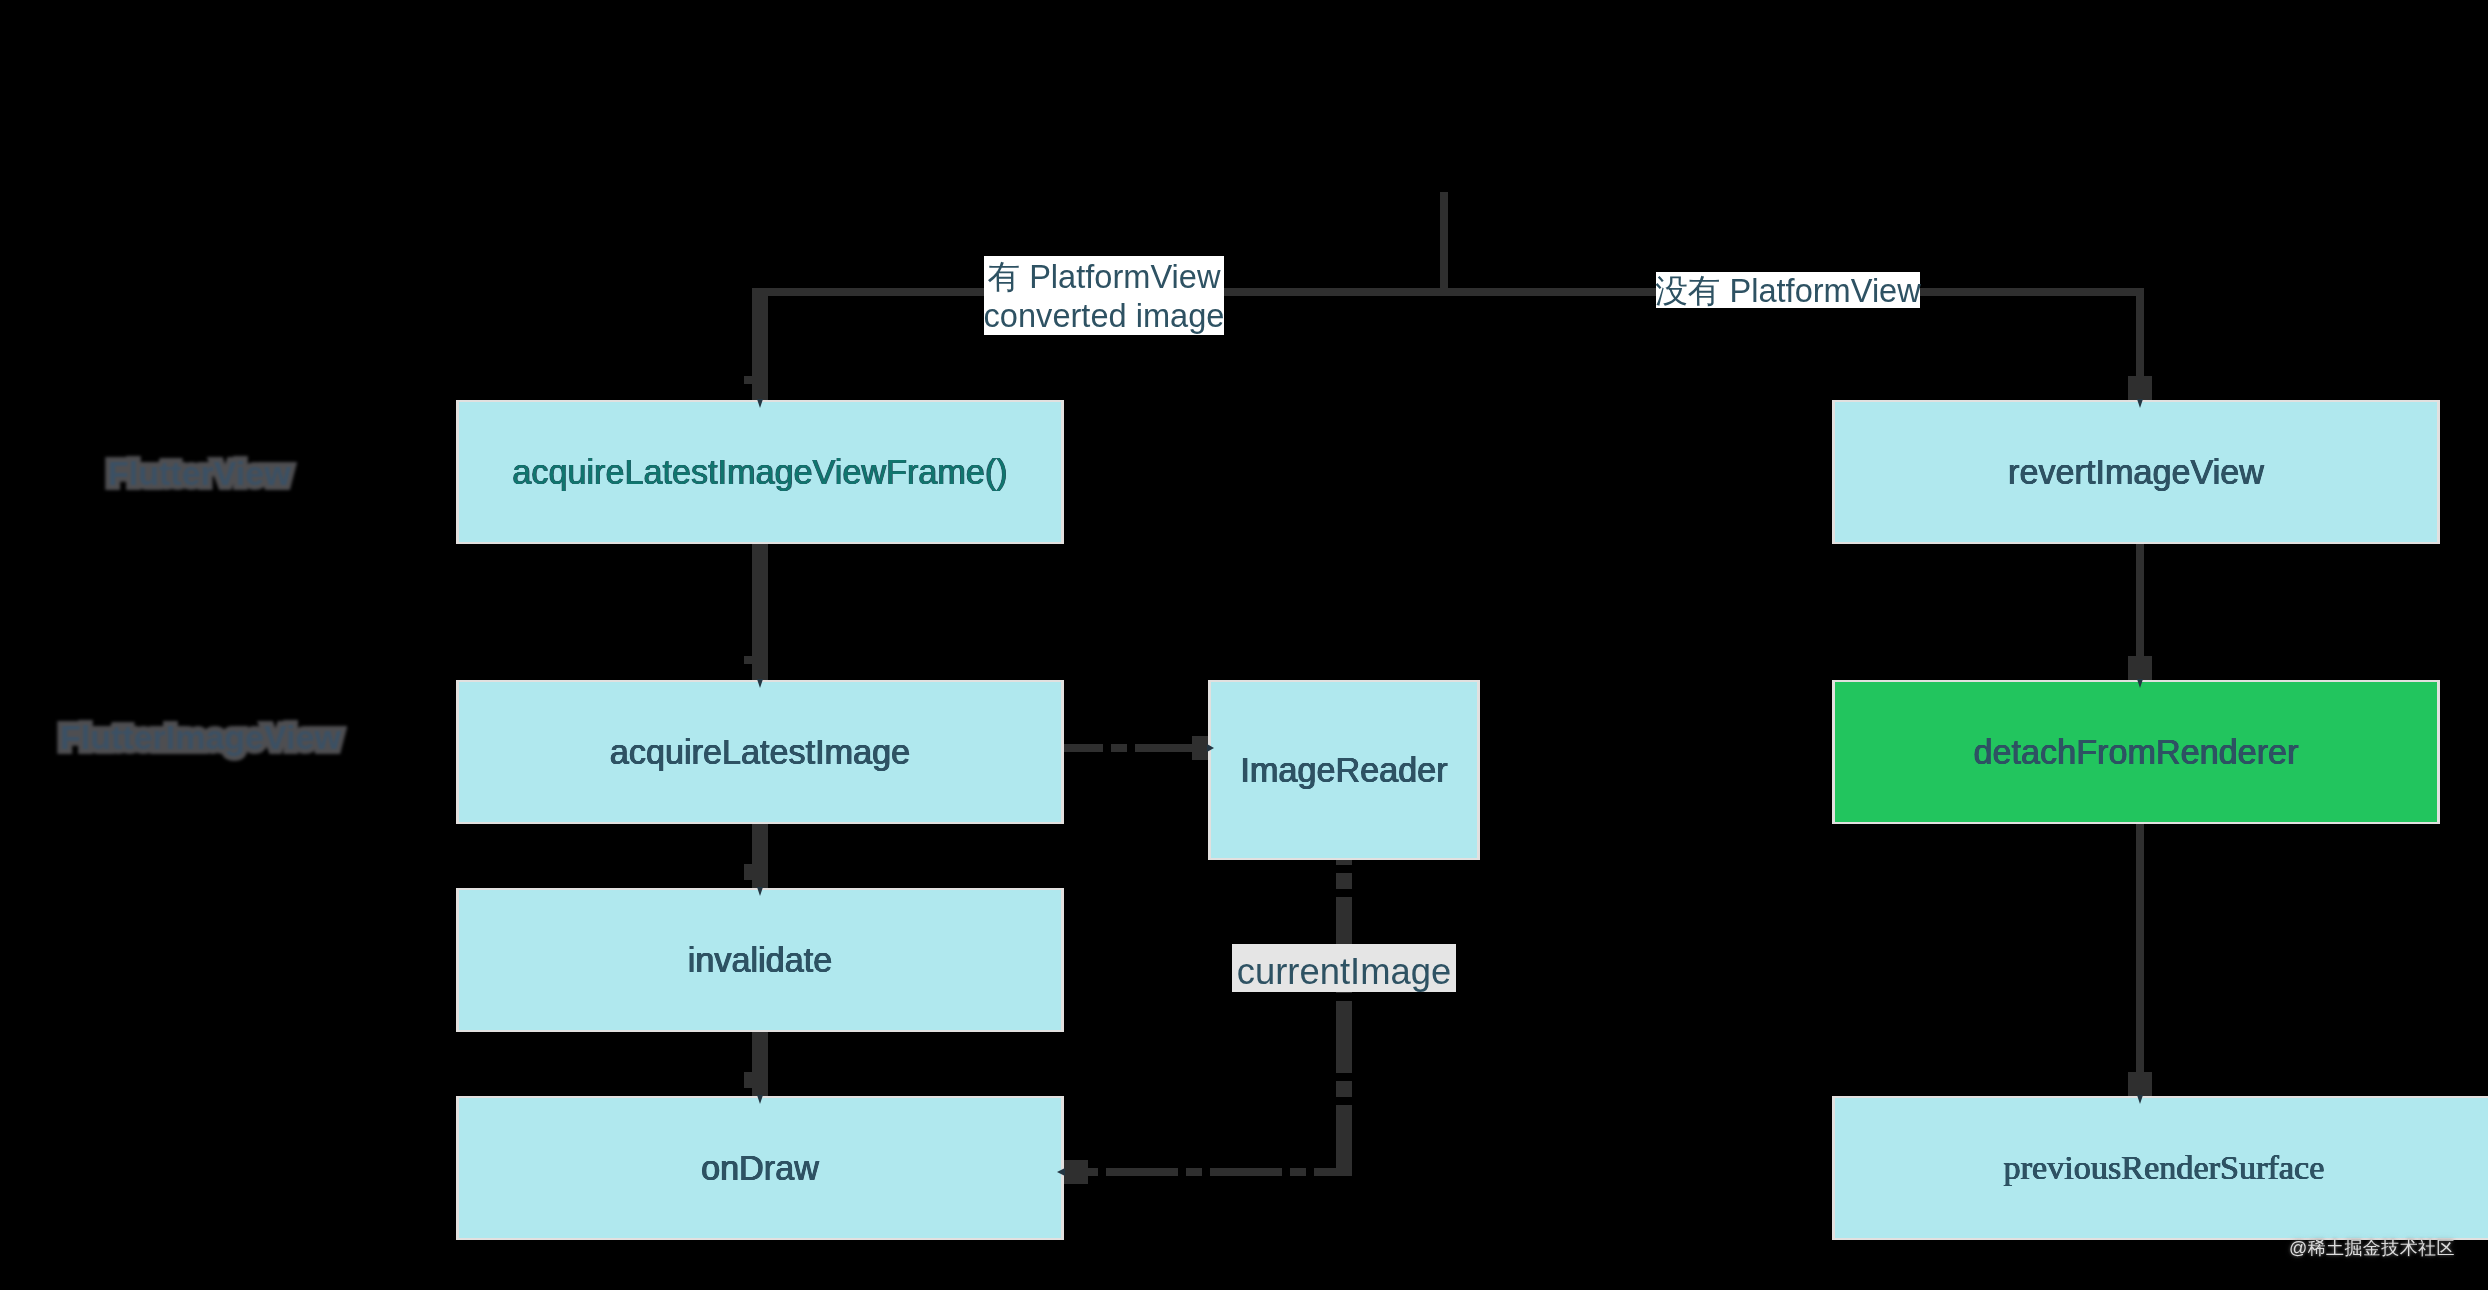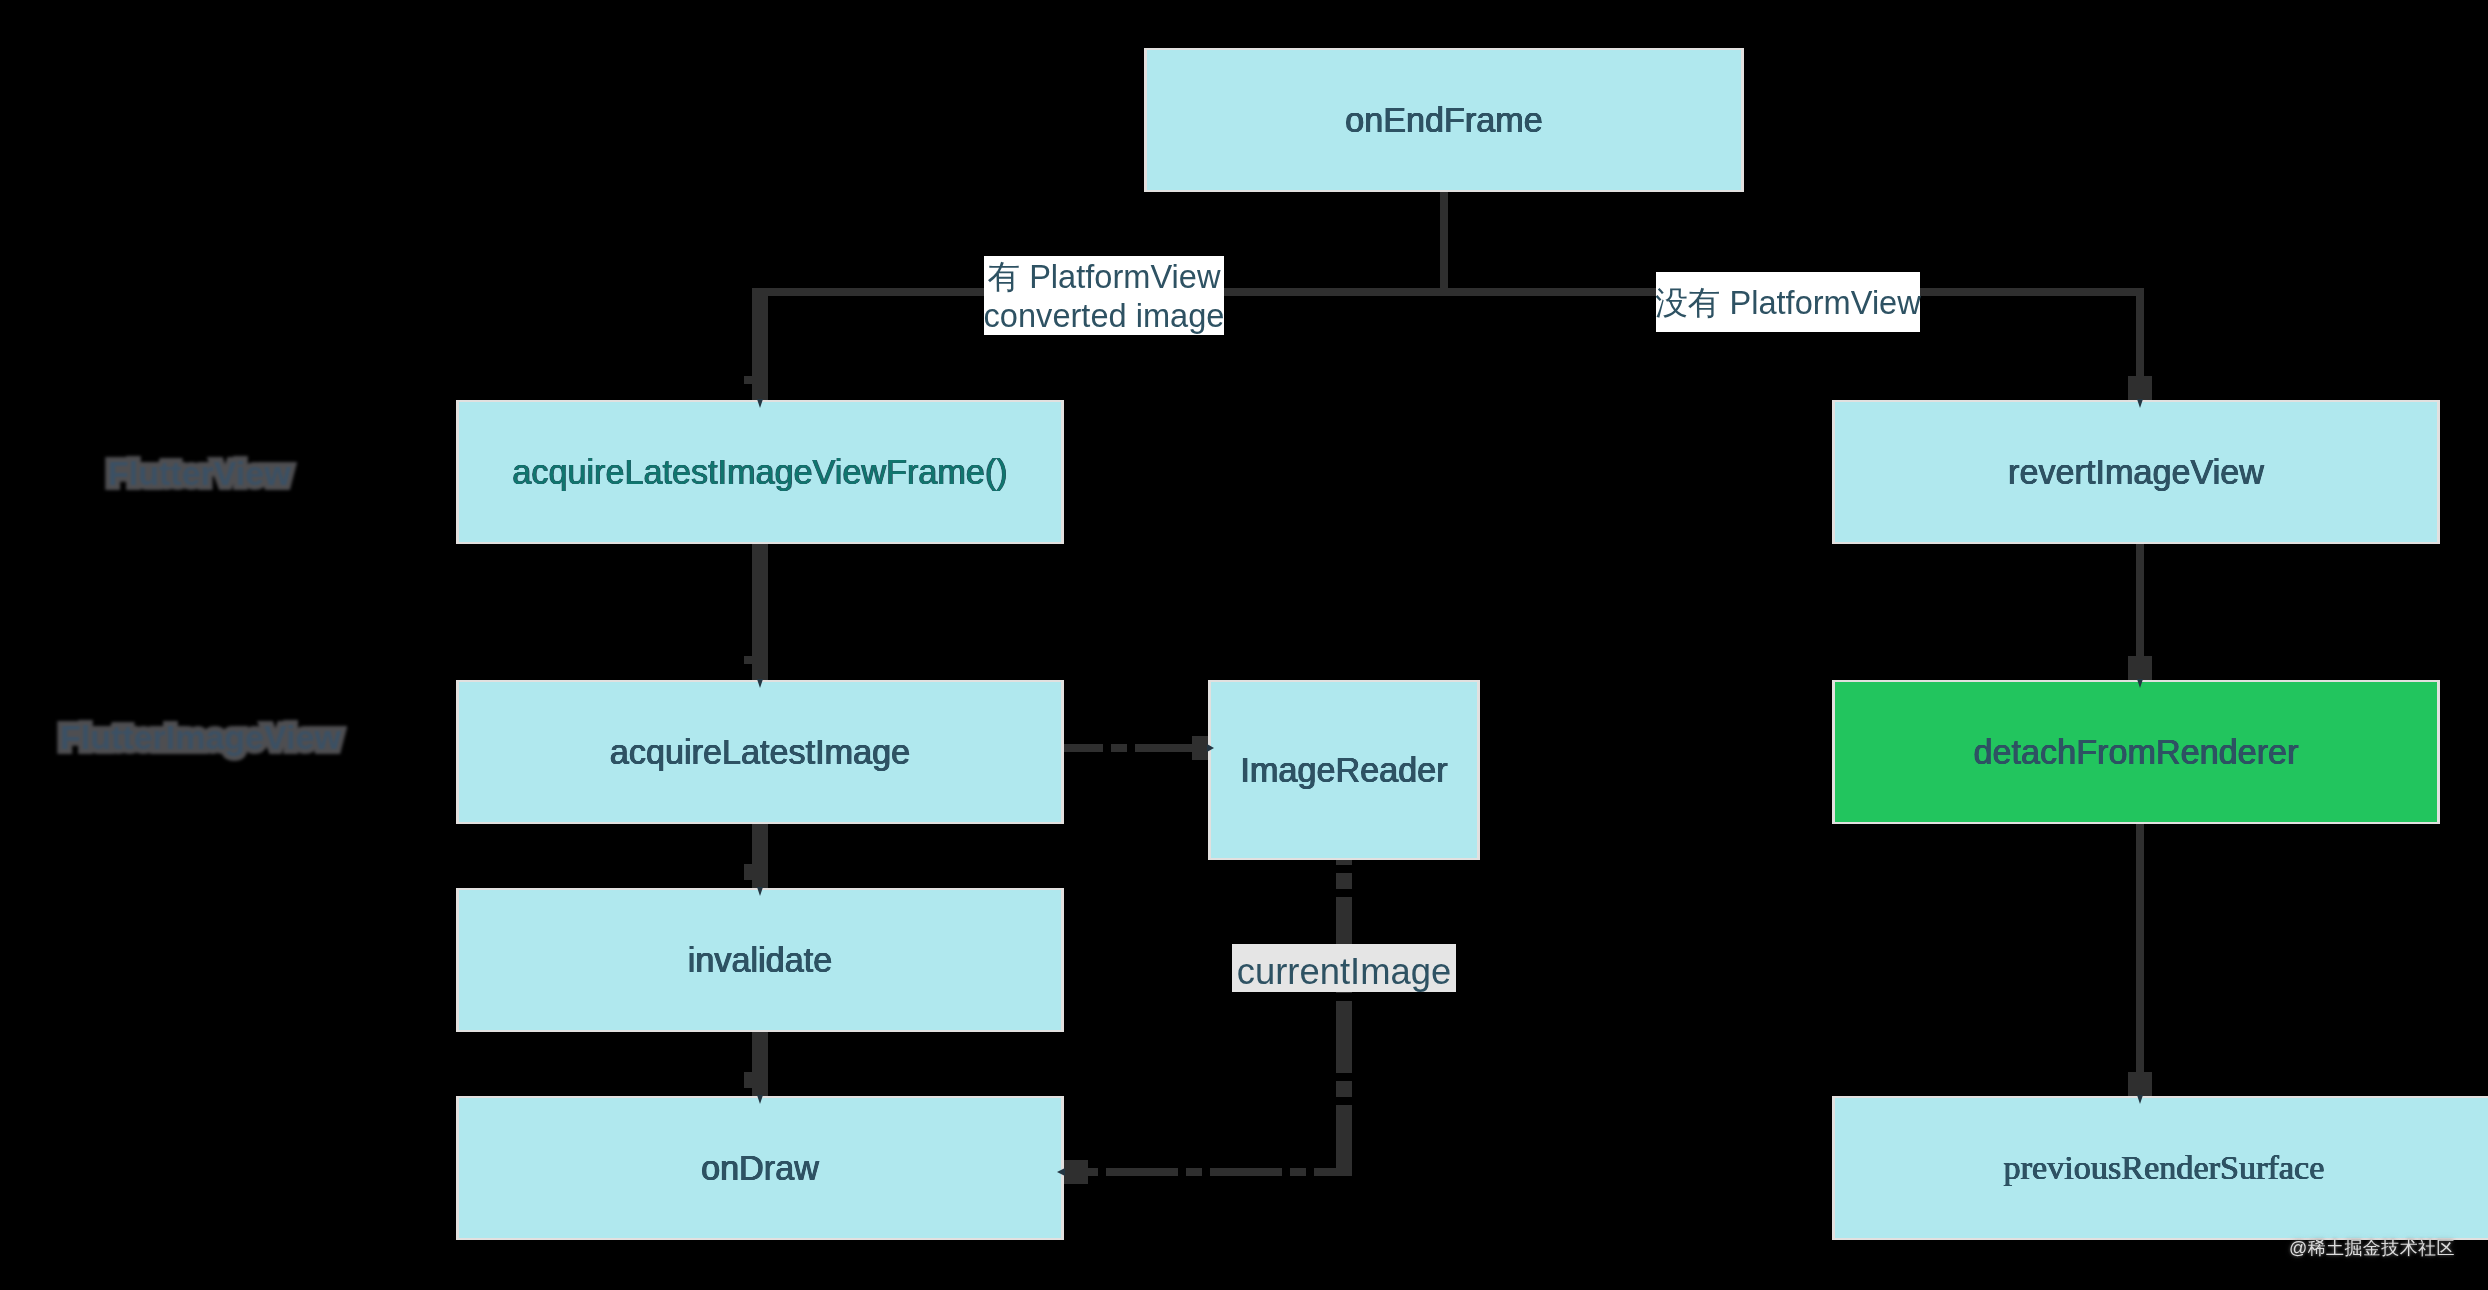--- a/index.html
+++ b/index.html
@@ -80,23 +80,20 @@
       <polygon points="757,399 763,399 760,408" fill="#243642"></polygon>
       <polygon points="2137,399 2143,399 2140,408" fill="#243642"></polygon>
       <polygon points="757,679 763,679 760,688" fill="#243642"></polygon>
       <polygon points="2137,679 2143,679 2140,688" fill="#243642"></polygon>
       <polygon points="757,887 763,887 760,896" fill="#243642"></polygon>
       <polygon points="757,1095 763,1095 760,1104" fill="#243642"></polygon>
       <polygon points="2137,1095 2143,1095 2140,1104" fill="#243642"></polygon>
       <polygon points="1207,744 1207,752 1214,748" fill="#243642"></polygon>
       <polygon points="1065,1168 1065,1176 1057,1172" fill="#243642"></polygon>
     </svg>
-<div class="node" style="left: 1144px; top: 48px; width: 600px; height: 144px; background: rgb(176, 232, 238); border-color: rgb(226, 224, 223);">
-      <span class="lbl" style="color: rgb(46, 82, 99);">onEndFrame</span>
-    </div>
     <div class="node" style="left: 456px; top: 400px; width: 608px; height: 144px; background: rgb(176, 232, 238); border-color: rgb(226, 224, 223);">
       <span class="lbl" style="color: #0f766e;">acquireLatestImageViewFrame()</span>
     </div>
     <div class="node" style="left: 1832px; top: 400px; width: 608px; height: 144px; background: rgb(176, 232, 238); border-color: rgb(226, 224, 223);">
       <span class="lbl" style="color: rgb(46, 82, 99);">revertImageView</span>
     </div>
     <div class="node" style="left: 456px; top: 680px; width: 608px; height: 144px; background: rgb(176, 232, 238); border-color: rgb(226, 224, 223);">
       <span class="lbl" style="color: rgb(46, 82, 99);">acquireLatestImage</span>
     </div>
     <div class="node" style="left: 1208px; top: 680px; width: 272px; height: 180px; background: rgb(176, 232, 238); border-color: rgb(226, 224, 223);">
@@ -111,21 +108,21 @@
     <div class="node" style="left: 456px; top: 1096px; width: 608px; height: 144px; background: rgb(176, 232, 238); border-color: rgb(226, 224, 223);">
       <span class="lbl" style="color: rgb(46, 82, 99);">onDraw</span>
     </div>
     <div class="node" style="left: 1832px; top: 1096px; width: 664px; height: 144px; background: rgb(176, 232, 238); border-color: rgb(226, 224, 223); font-family: Liberation Serif, serif;">
       <span class="lbl" style="color: rgb(46, 82, 99);">previousRenderSurface</span>
     </div>
     <div class="edgelabel" style="left: 984px; top: 256px; width: 240px; height: 79px; background: rgb(255, 255, 255); font-size: 32.6px;">
       <div>有 PlatformView</div>
       <div>converted image</div>
     </div>
-    <div class="edgelabel" style="left: 1656px; top: 272px; width: 264px; height: 60px; background: rgb(255, 255, 255); font-size: 32.6px; text-align: right;">
+    <div class="edgelabel" style="left: 1656px; top: 272px; width: 264px; height: 36px; background: rgb(255, 255, 255); font-size: 32.6px; text-align: right;">
       <div>没有 PlatformView</div>
     </div>
     <div class="edgelabel" style="left: 1232px; top: 944px; width: 224px; height: 48px; background: #e5e5e5; font-size: 36.4px; padding-top: 6px;">
       <div>currentImage</div>
     </div>
     <div class="clusterlabel" style="left: 108px; top: 456px;"><span class="halo">FlutterView</span><span class="fg">FlutterView</span></div>
     <div class="clusterlabel" style="left: 60px; top: 720px;"><span class="halo">FlutterImageView</span><span class="fg">FlutterImageView</span></div>
     <div class="wm" style="left: 2289px; top: 1239px;">@稀土掘金技术社区</div>
   </div>
 

